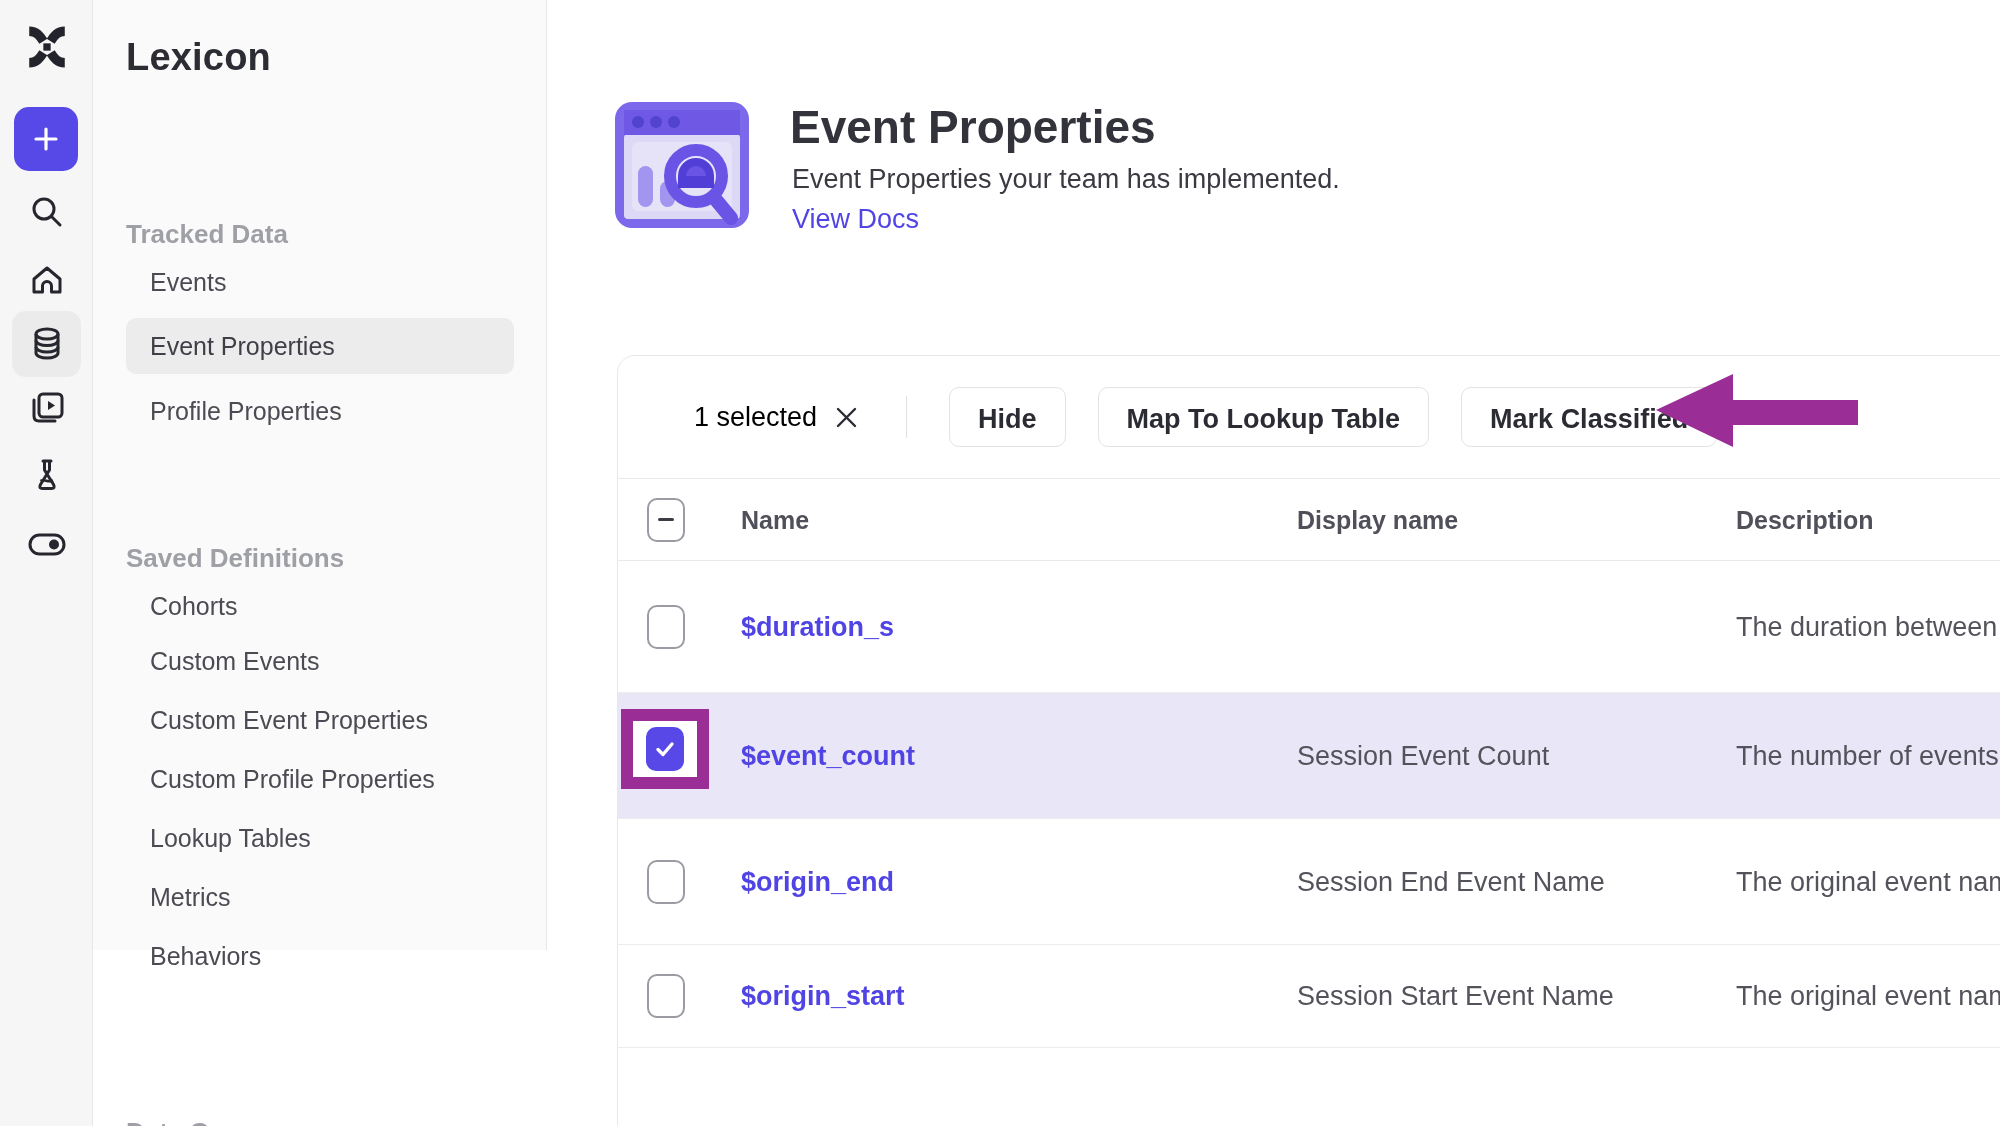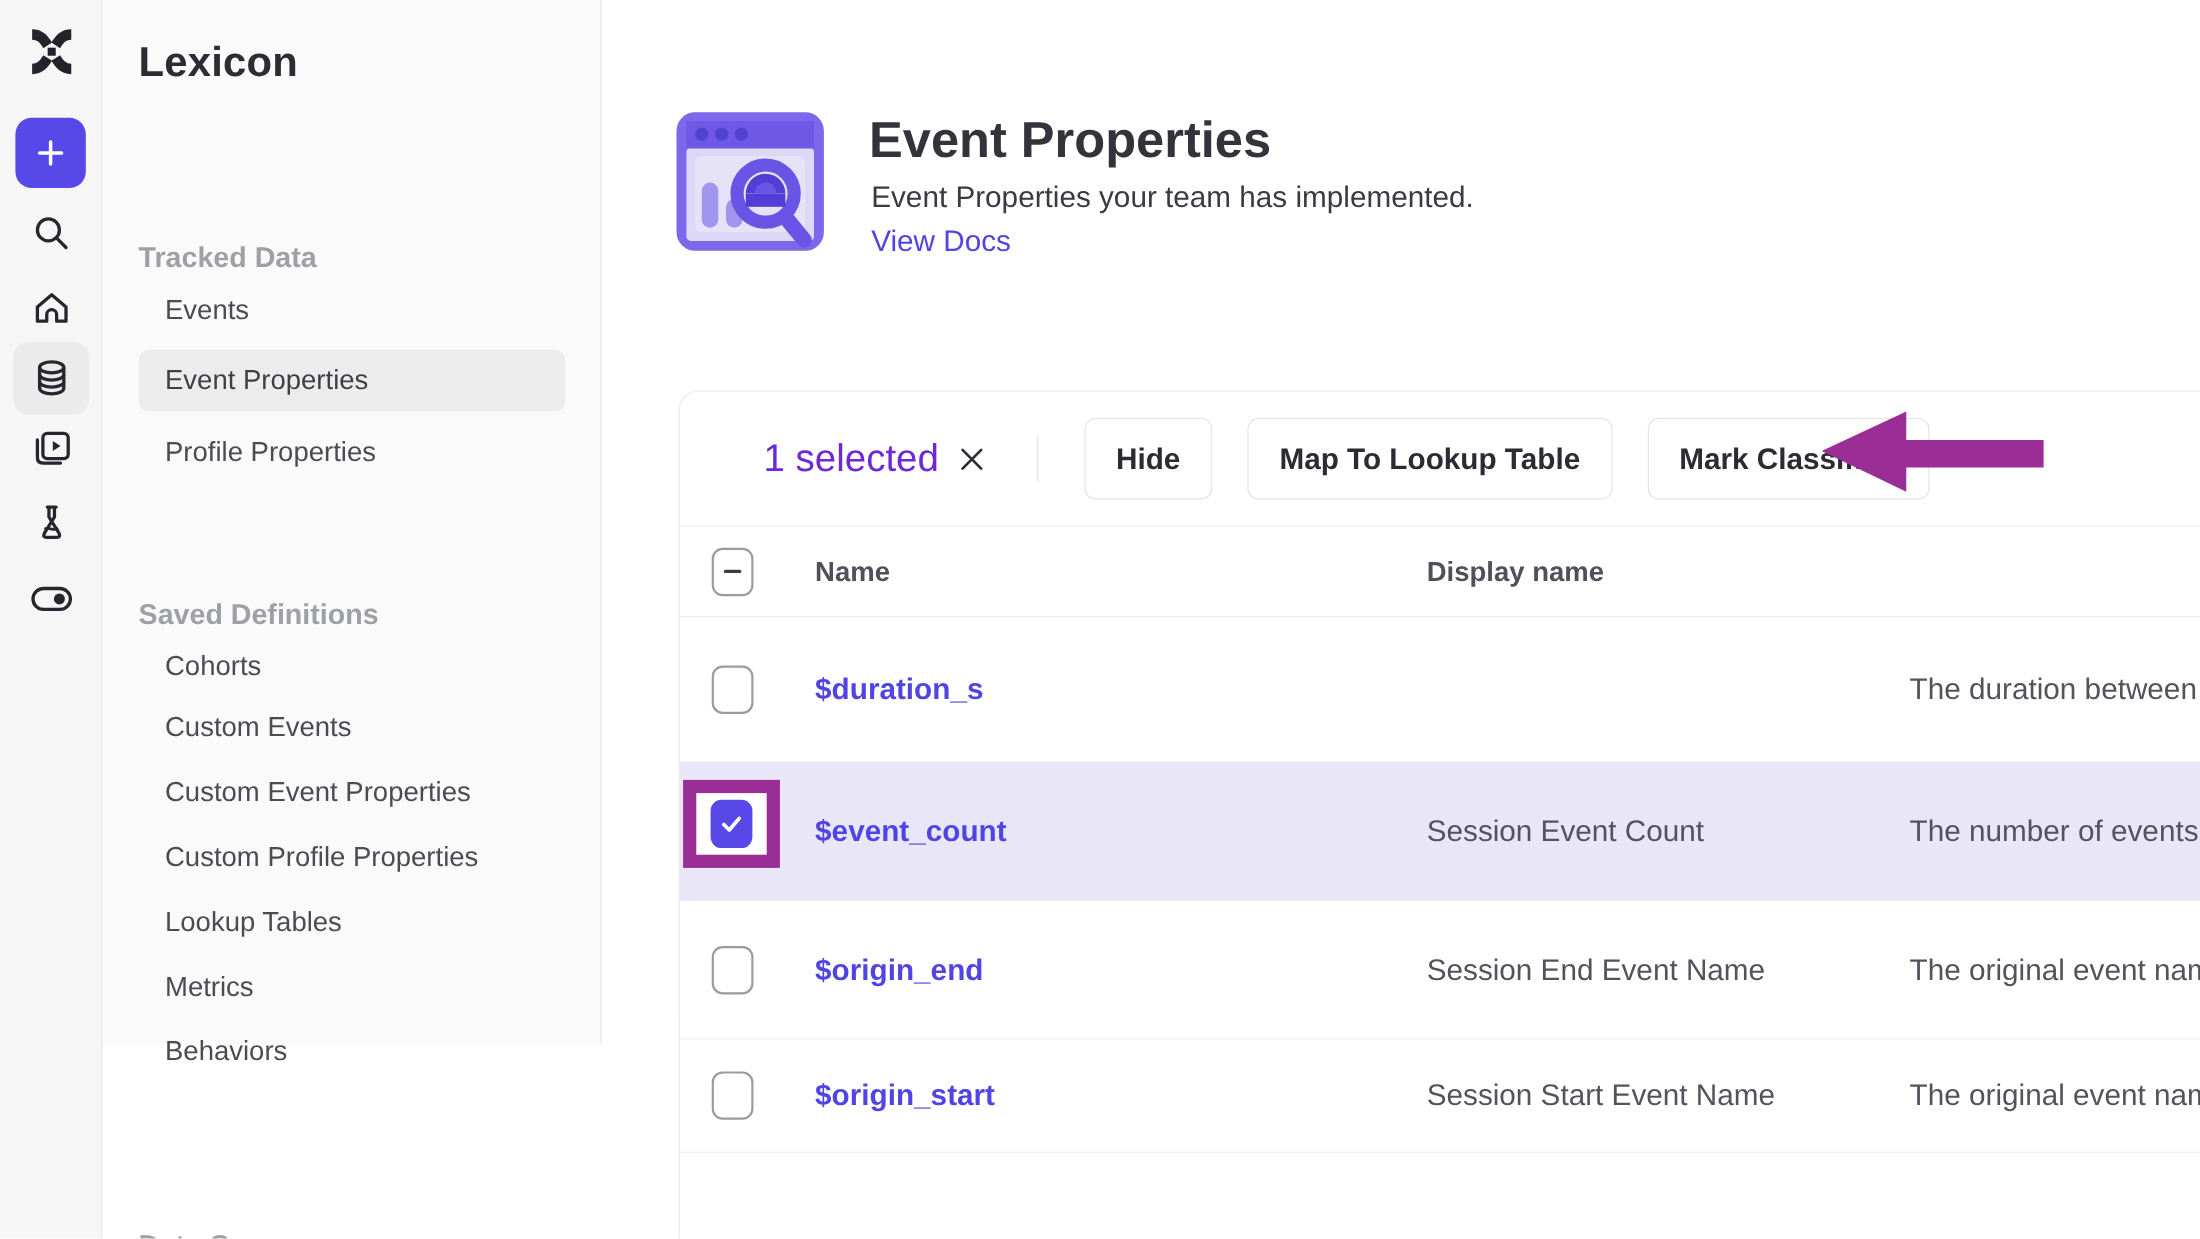--- a/index.html
+++ b/index.html
@@ -61,25 +61,25 @@
   
   .card {
     position:absolute; left:617px; top:355px; width:1420px; height:810px;
     background:#fff; border:1px solid #e7e7e7; border-radius:18px;
   }
   .toolbar {
     position:absolute; left:0; top:0; width:100%; height:123px;
     display:flex; align-items:center; padding-left:76px;
     border-bottom:1px solid #eaeaea;
   }
-  .sel-text { font-size:35px; color:#6d28d9; }
+  .sel-text { font-size:27px; color:#000000; }
   .clear-btn { background:none; border:none; cursor:pointer; margin-left:16px; display:flex; align-items:center; }
   .tb-divider { width:1px; height:42px; background:#e0e0e0; margin:0 42px 0 46px; }
   .tb-btn {
-    height:74px; padding:16px 28px; margin-right:32px;
+    height:60px; padding:16px 28px; margin-right:32px;
     background:#fff; border:1px solid #e3e3e3; border-radius:10px;
     font-family:"Liberation Sans", sans-serif;
     font-size:27px; font-weight:600; color:#2b2b33; cursor:pointer; white-space:nowrap;
   }
 
   .thead {
     position:absolute; left:0; top:123px; width:100%; height:82px;
     border-bottom:1px solid #eaeaea;
   }
   .th { position:absolute; top:0; height:82px; display:flex; align-items:center;
@@ -237,20 +237,21 @@
     <button class="tb-btn">Map To Lookup Table</button>
     <button class="tb-btn">Mark Classified</button>
   </div>
 
   <div class="thead">
     <button class="checkbox cb-pos">
       <span class="dash"></span>
     </button>
     <div class="th th-name">Name</div>
     <div class="th th-display">Display name</div>
+    <div class="th th-desc">Description</div>
   </div>
 
   <div class="trow row1">
     <button class="checkbox cb-pos"></button>
     <a class="td td-name">$duration_s</a>
     <span class="td td-desc">The duration between</span>
   </div>
 
   <div class="trow row2 hl">
     <a class="td td-name">$event_count</a>

